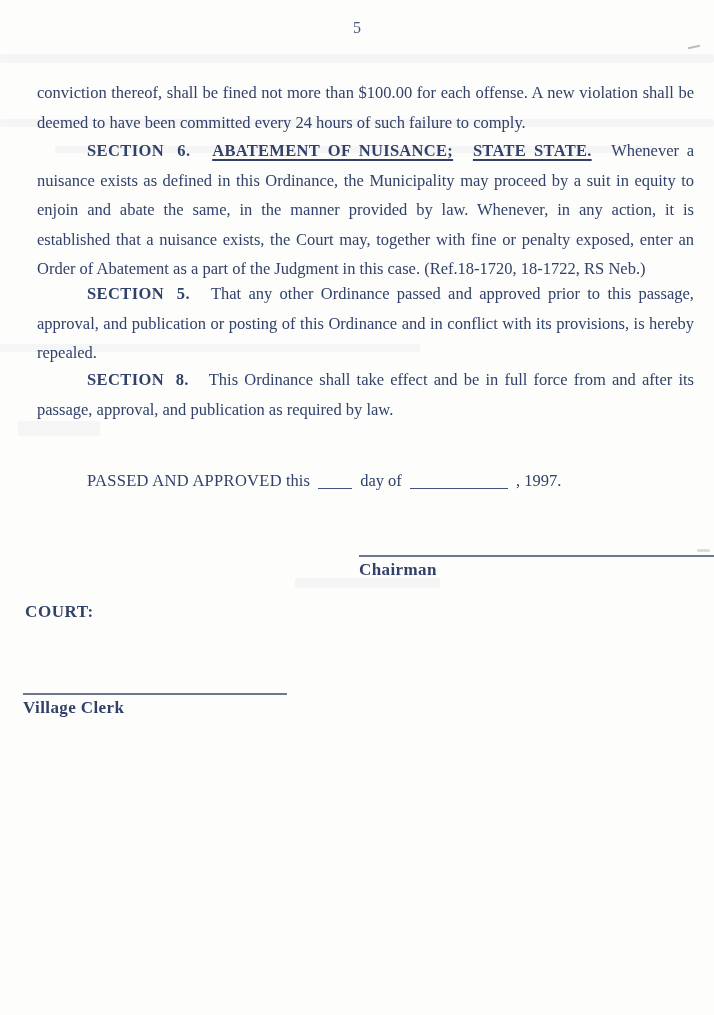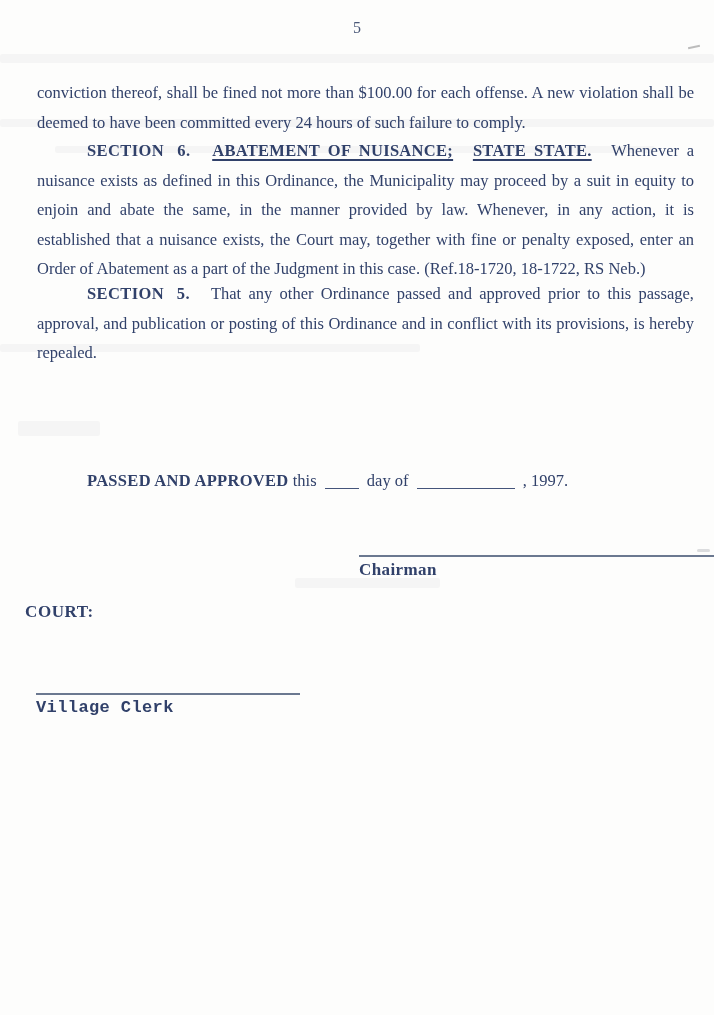--- a/index.html
+++ b/index.html
@@ -54,37 +54,37 @@
     letter-spacing: 0.4px;
   }
   .sec-head {
     font-weight: bold;
     letter-spacing: 0.3px;
     text-decoration: underline;
     text-decoration-thickness: 2px;
     text-underline-offset: 3px;
     margin-right: 12px;
   }
-  .bold-run { font-weight: bold; letter-spacing: 0.3px; }
+  .bold-run { font-weight: normal; letter-spacing: 0.3px; }
   .blank-line {
     display: inline-block;
     height: 14px;
     border-bottom: 1.6px solid #44547a;
     vertical-align: -3px;
     margin: 0 4px;
   }
   .blank-day   { width: 34px; }
   .blank-month { width: 98px; }
   .sig-block {
     position: absolute;
     border-top: 2px solid #6b7890;
     padding-top: 2px;
   }
   #chairman-sign { top: 555px; left: 327px; width: 356px; margin-left: 32px; }
-  #clerk-sign    { top: 693px; left: 36px;  width: 264px; font-family: Liberation Mono, monospace; }
+  #clerk-sign    { top: 693px; left: 23px;  width: 264px; }
   .sig-label {
     font-weight: bold;
     font-size: 17px;
     letter-spacing: 0.4px;
     line-height: 22px;
   }
   #attest {
     position: absolute;
     top: 597px;
     left: 25px;
@@ -132,20 +132,24 @@
     <span class="sec-head">ABATEMENT OF NUISANCE;</span>
     <span class="sec-head">STATE STATE.</span>
     <span>Whenever a nuisance exists as defined in this Ordinance, the Municipality may proceed by a suit in equity to enjoin and abate the same, in the manner provided by law.  Whenever, in any action, it is established that a nuisance exists, the Court may, together with fine or penalty exposed, enter an Order of Abatement as a part of the Judgment in this case. (Ref.18-1720, 18-1722, RS Neb.)</span>
   </p>
 
   <p class="textblock indent" id="sec7">
     <span class="sec-label">SECTION 5.</span>
     <span>That any other Ordinance passed and approved prior to this passage, approval, and publication or posting of this Ordinance and in conflict with its provisions, is hereby repealed.</span>
   </p>
 
+  <p class="textblock indent" id="sec8">
+    <span class="sec-label">SECTION 8.</span>
+    <span>This Ordinance shall take effect and be in full force from and after its passage, approval, and publication as required by law.</span>
+  </p>
 
   <p class="textblock indent" id="passed-block">
     <span class="bold-run">PASSED AND APPROVED</span>
     <span>this</span>
     <span class="blank-line blank-day"></span>
     <span>day of</span>
     <span class="blank-line blank-month"></span>
     <span>, 1997.</span>
   </p>
 

